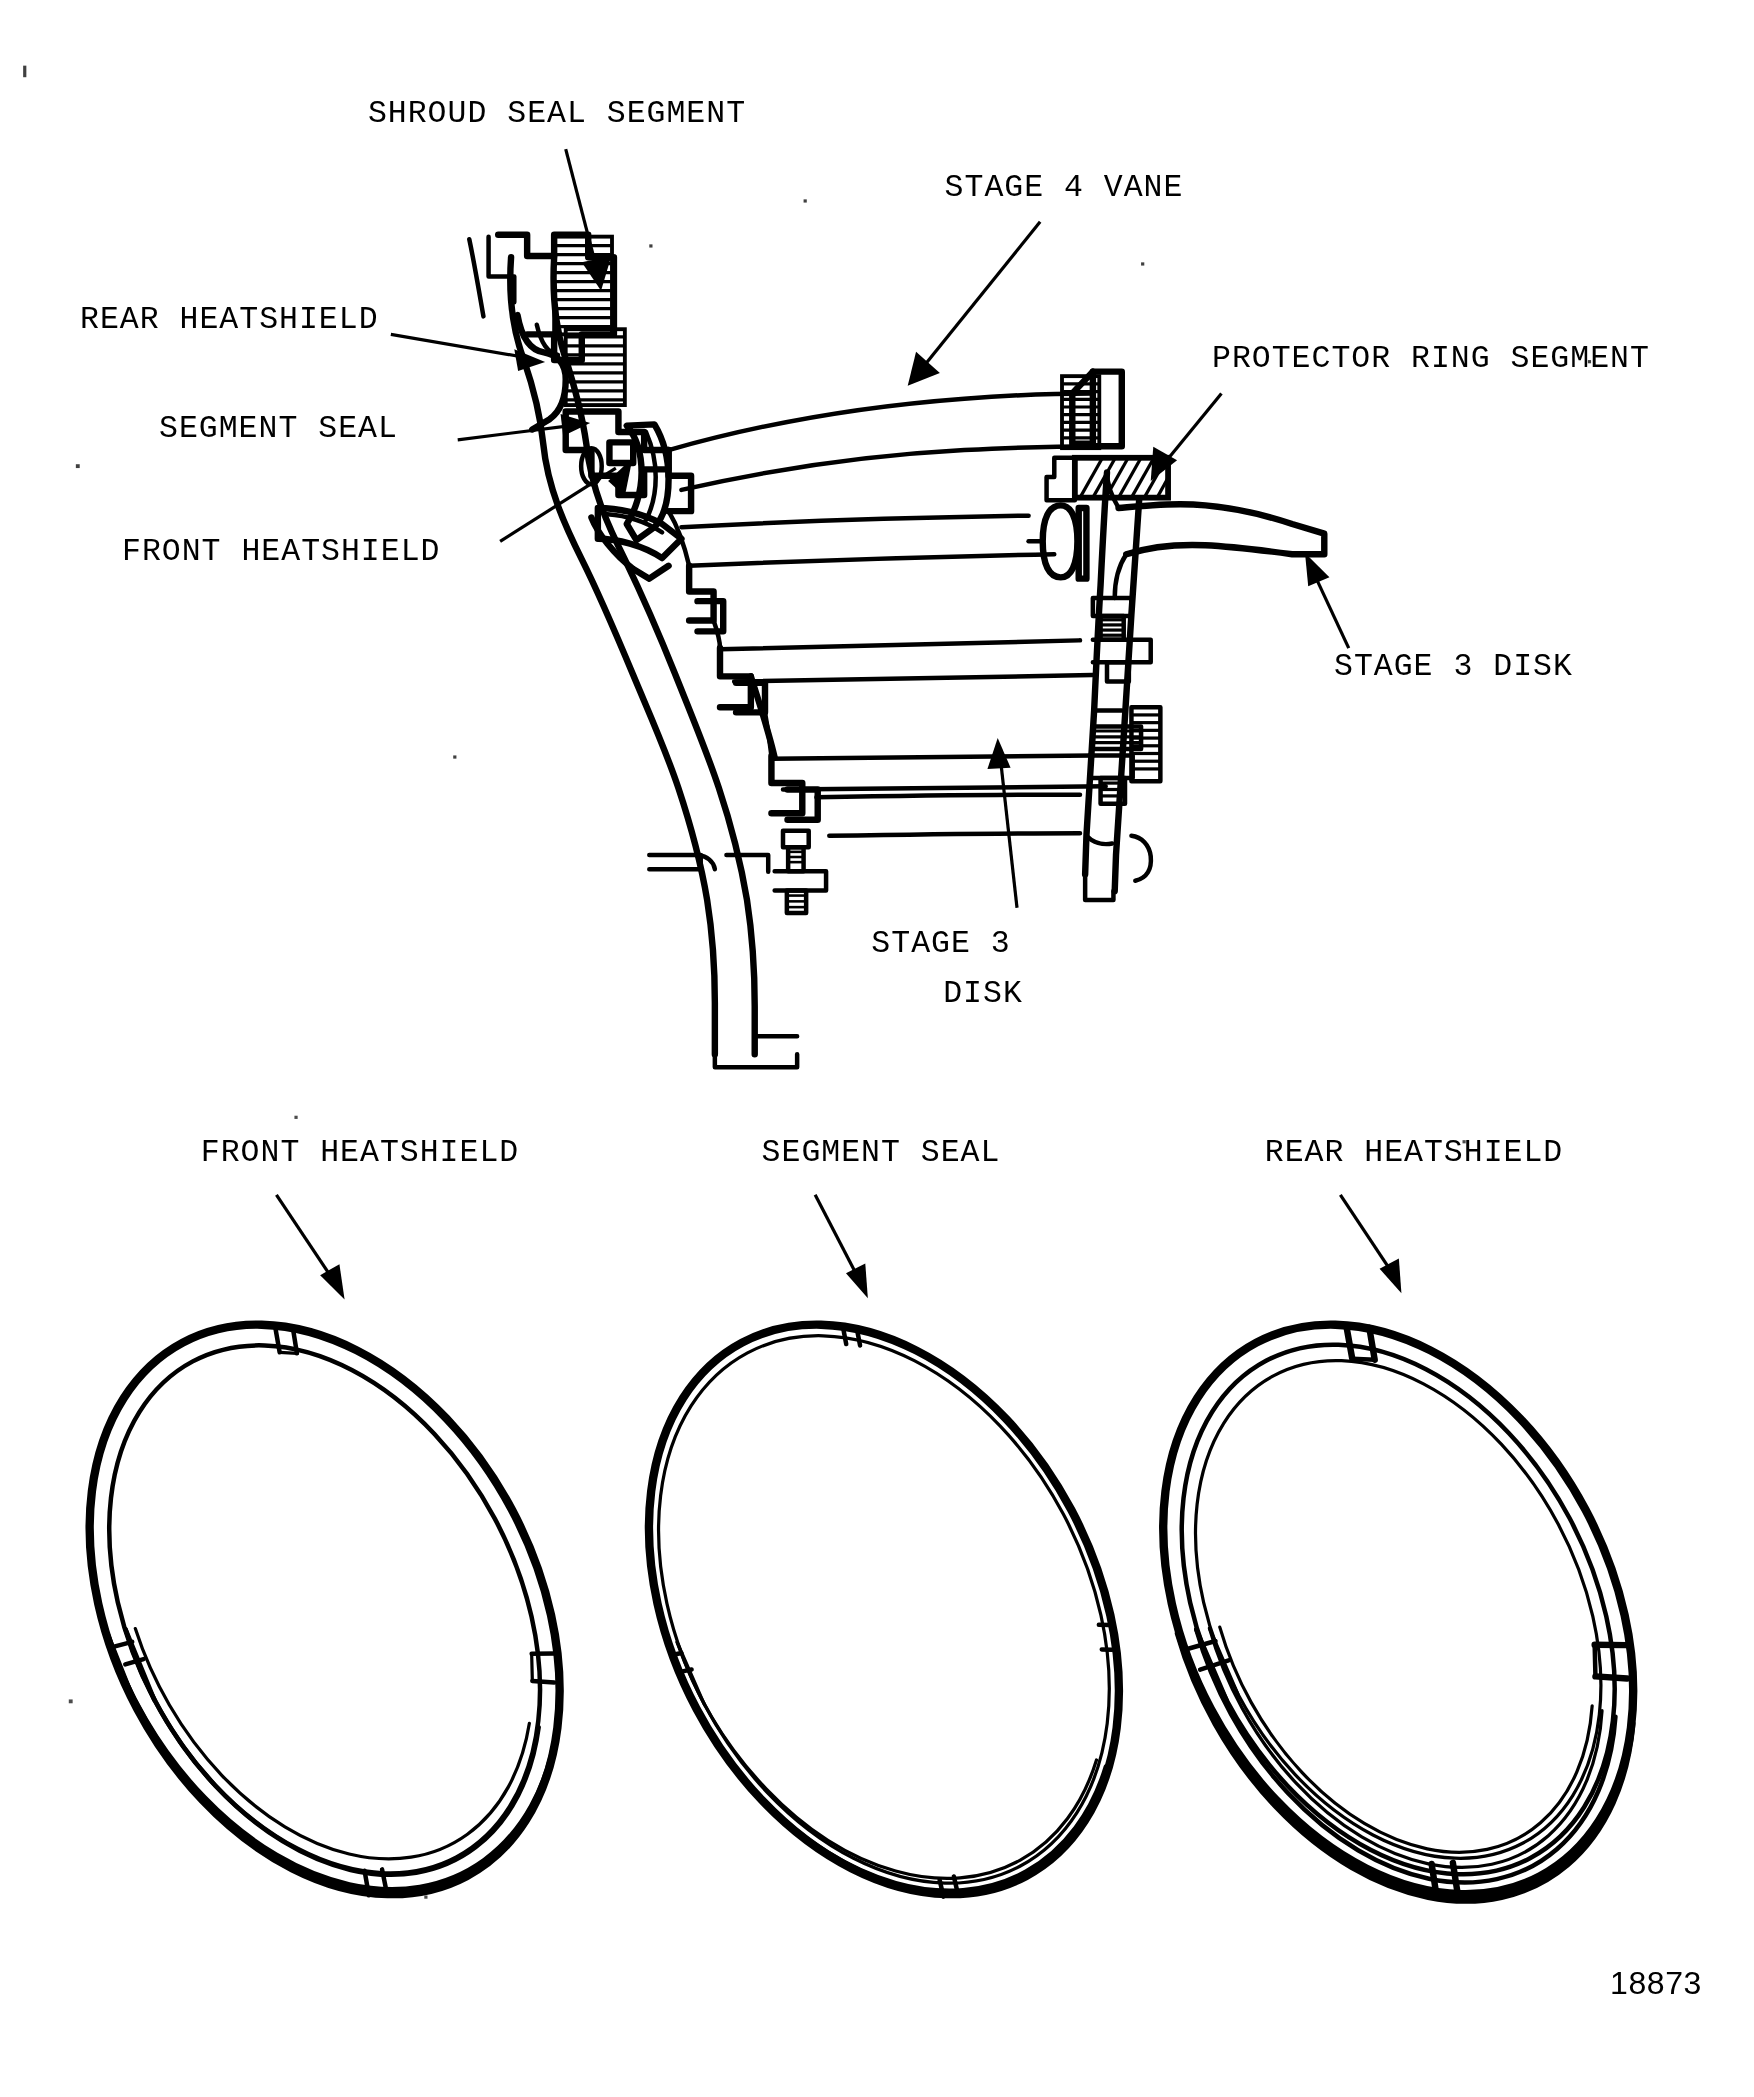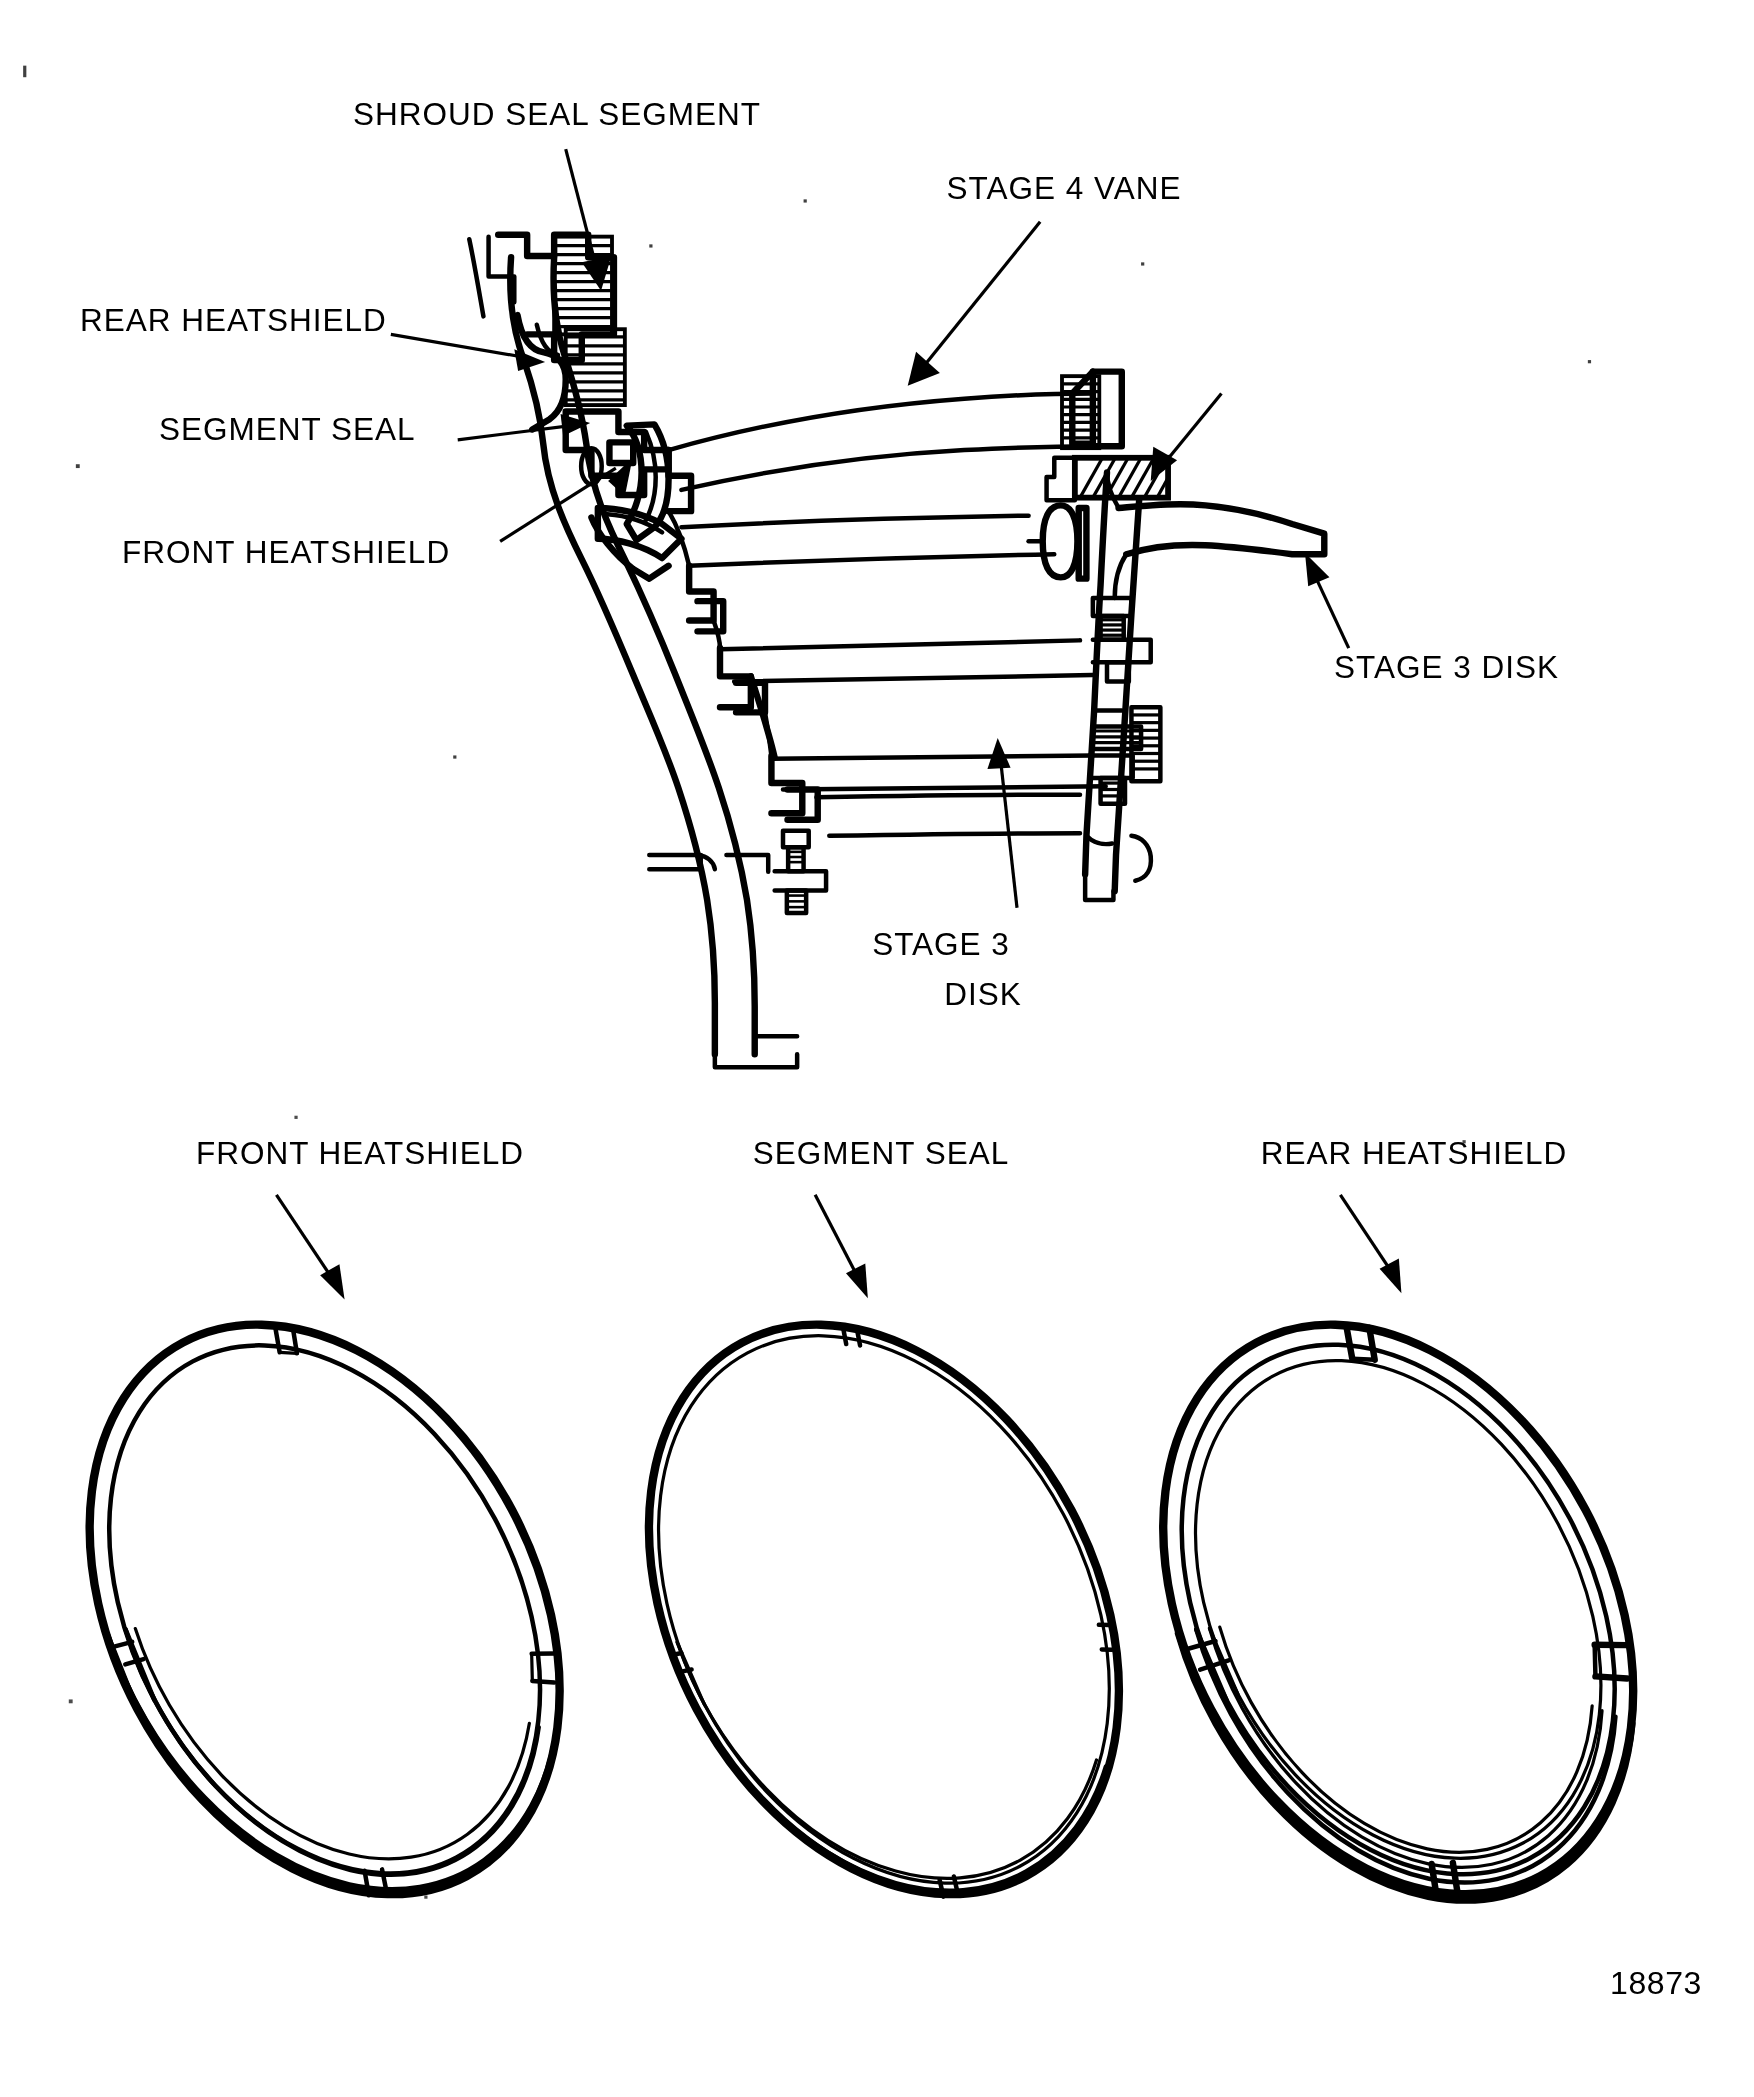--- a/index.html
+++ b/index.html
@@ -6,21 +6,21 @@
   body{font-family:"Liberation Sans",sans-serif;}
   #page{
     position:relative;
     width:1755px;
     height:2097px;
     background:#ffffff;
     overflow:hidden;
   }
   .lbl{
     position:absolute;
-    font-family:Liberation Sans, sans-serif;
+    font-family:Liberation Mono, monospace;
     font-size:31.5px;
     letter-spacing:1px;
     color:#000;
     white-space:nowrap;
     font-weight:400;
   }
   .figno{
     position:absolute;
     font-family:"Liberation Sans",sans-serif;
     font-size:32px;
@@ -420,20 +420,21 @@
       <rect class="speck" x="2275" y="120" width="5" height="5"></rect>
     </g>
   </svg>
 
   <div class="lbl" style="left:557px;top:96px;transform:translateX(-50%);">SHROUD SEAL SEGMENT</div>
 
   <div class="lbl" style="left:1064px;top:170px;transform:translateX(-50%);">STAGE 4 VANE</div>
 
   <div class="lbl" style="left:80px;top:302px;">REAR HEATSHIELD</div>
 
+  <div class="lbl" style="left:1212px;top:341px;">PROTECTOR RING SEGMENT</div>
 
   <div class="lbl" style="left:159px;top:411px;">SEGMENT SEAL</div>
 
   <div class="lbl" style="left:122px;top:534px;">FRONT HEATSHIELD</div>
 
   <div class="lbl" style="left:1334px;top:649px;">STAGE 3 DISK</div>
 
   <div class="lbl" style="left:941px;top:926px;transform:translateX(-50%);">STAGE 3</div>
 
   <div class="lbl" style="left:983px;top:976px;transform:translateX(-50%);">DISK</div>

